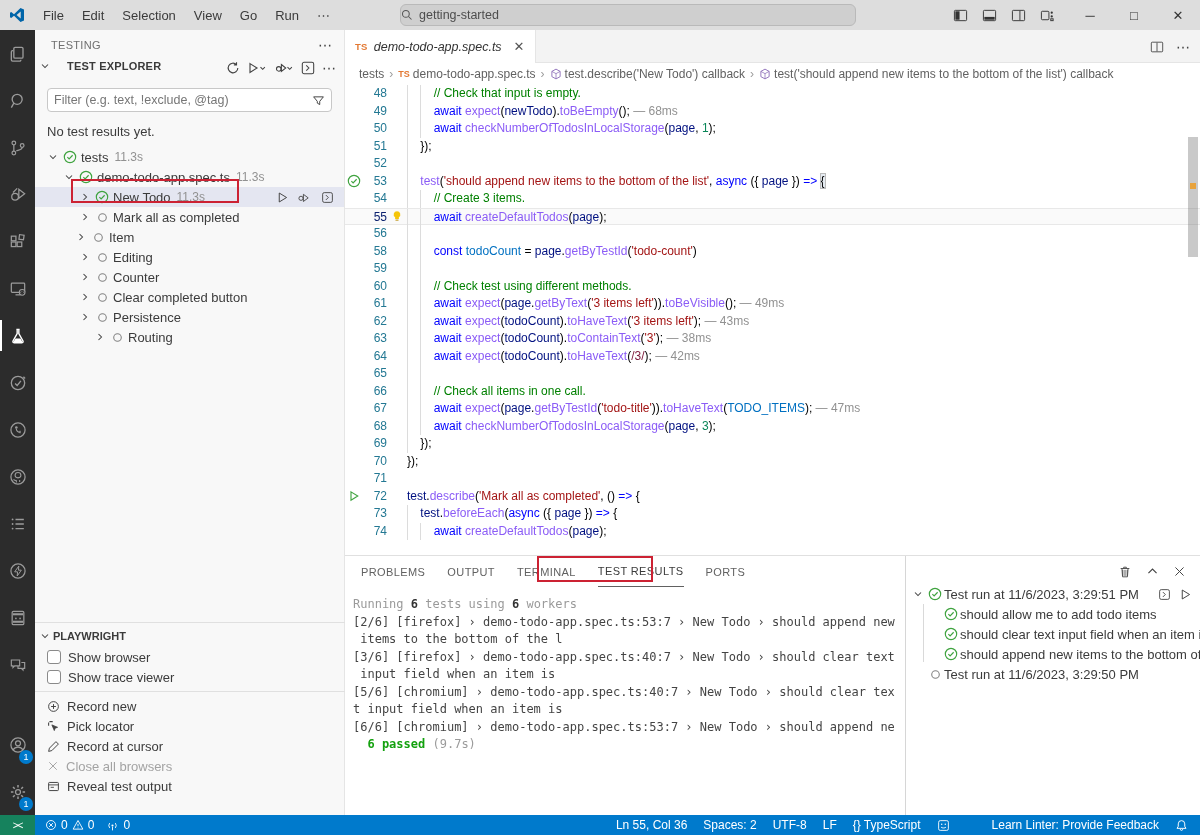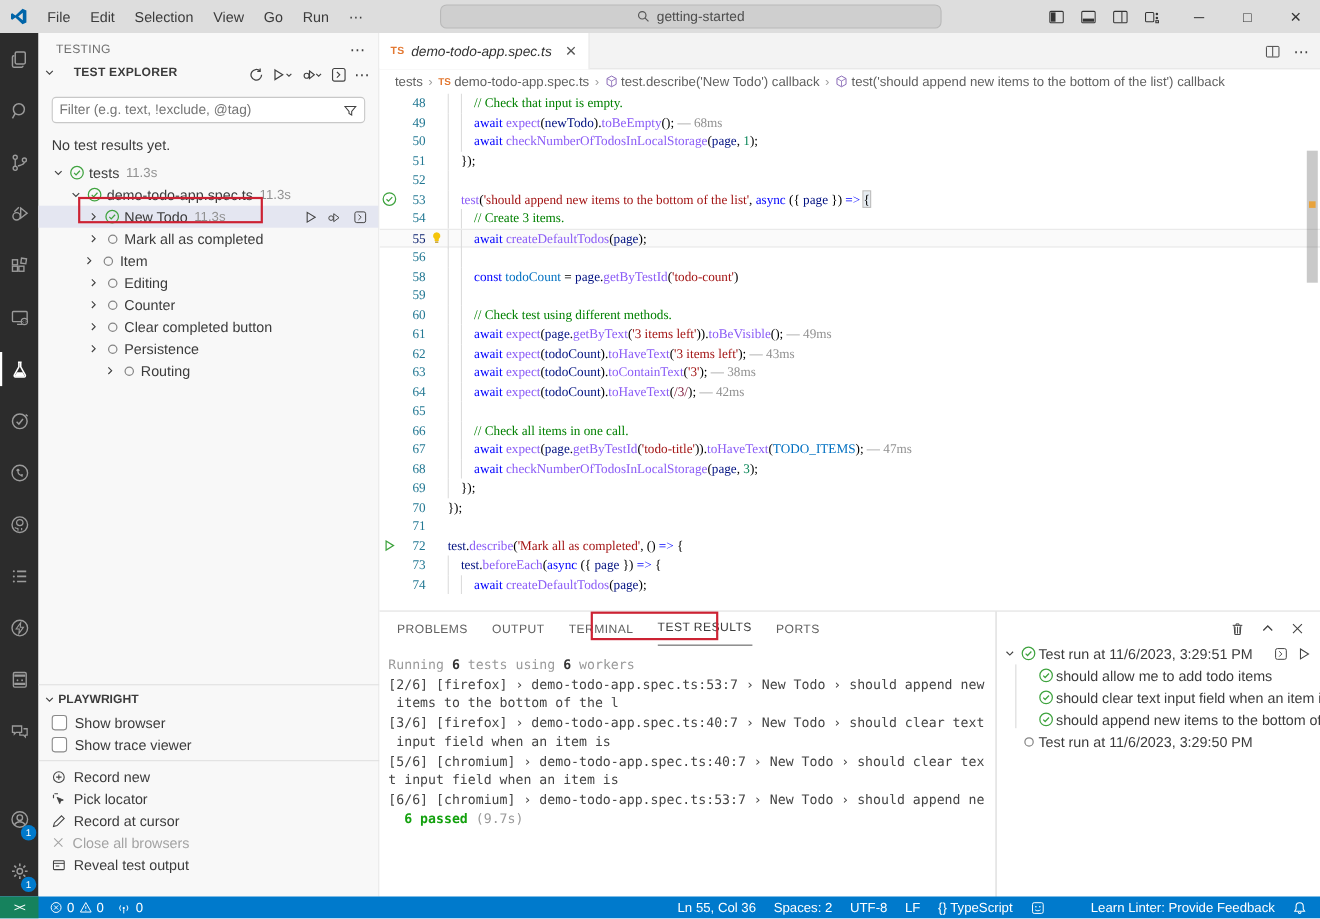--- a/index.html
+++ b/index.html
@@ -7,21 +7,21 @@
   .app { position:relative; width:1200px; height:835px; }
   .ico { display:inline-flex; align-items:center; justify-content:center; vertical-align:middle; }
   .ico svg { display:block; }
 
   
   #titlebar { position:absolute; left:0; top:0; width:1200px; height:30px; background:#dddddd; display:flex; align-items:center; font-size:13px; color:#333; }
   .vslogo { width:34px; display:flex; justify-content:center; }
   .menu-item { padding:0 9px; height:30px; display:flex; align-items:center; color:#3b3b3b; cursor:default; }
   .nav-arrows { display:flex; gap:10px; margin-left:70px; color:#444; font-size:14px; }
   .nav-arrows .dim { color:#888; }
-  #cmd-center { position:absolute; left:400px; top:4px; width:456px; height:22px; background:#cfcfcf; border:1px solid #b9b9b9; border-radius:6px; display:flex; align-items:center; justify-content:center; gap:6px; color:#4d4d4d; font-size:12.5px; }
+  #cmd-center { position:absolute; left:400px; top:4px; width:456px; height:22px; background:#cfcfcf; border:1px solid #b9b9b9; border-radius:6px; display:flex; align-items:center; gap:6px; color:#4d4d4d; font-size:12.5px; }
   .win-btns { position:absolute; right:0; top:0; height:30px; display:flex; align-items:center; }
   .layout-icons { position:absolute; right:145px; top:0; height:30px; display:flex; align-items:center; gap:14px; color:#333; }
   .win-btn { width:44px; height:30px; display:flex; align-items:center; justify-content:center; font-size:13px; color:#333; }
 
   
   #activitybar { position:absolute; left:0; top:30px; width:35px; height:785px; background:#2c2c2c; display:flex; flex-direction:column; }
   .act-item { position:relative; width:35px; height:47px; display:flex; align-items:center; justify-content:center; color:#9b9b9b; }
   .act-item.active { color:#ffffff; }
   .act-item.active::before { content:""; position:absolute; left:0; top:8px; bottom:8px; width:2px; background:#fff; }
   .act-bottom { margin-top:auto; }
@@ -58,21 +58,21 @@
   
   #editor { position:absolute; left:345px; top:30px; width:855px; height:525px; background:#fff; }
   .tabbar { height:33px; background:#f3f3f3; display:flex; border-bottom:1px solid #e5e5e5; position:relative; }
   .tab { height:33px; background:#fff; display:flex; align-items:center; padding:0 10px; gap:6px; border-right:1px solid #e5e5e5; font-size:12.5px; color:#333; }
   .tab .tabname { font-style:italic; }
   .tab .close { color:#555; margin-left:6px; font-size:13px; }
   .ts-badge { color:#e37933; font-weight:bold; font-size:9.5px; letter-spacing:.3px; }
   .tab-actions { position:absolute; right:10px; top:0; height:33px; display:flex; align-items:center; gap:12px; color:#424242; }
   .breadcrumbs { height:22px; display:flex; align-items:center; padding-left:14px; font-size:12px; color:#616161; gap:3px; white-space:nowrap; overflow:hidden; }
   .breadcrumbs .sep { color:#9d9d9d; padding:0 2px; }
-  .code-area { position:relative; height:470px; overflow:hidden; font-family:Liberation Serif, serif; font-size:12px; }
+  .code-area { position:relative; height:470px; overflow:hidden; font-family:Liberation Sans, sans-serif; font-size:12px; }
   .crow { display:flex; height:17.5px; line-height:17.5px; white-space:pre; position:relative; }
   .crow.current { background:#fafafa; border-top:1px solid #e8e8e8; border-bottom:1px solid #e8e8e8; }
   .gut-decor { width:18px; flex:0 0 18px; display:flex; align-items:center; justify-content:center; }
   .gut-num { width:24px; flex:0 0 24px; text-align:right; color:#237893; }
   .crow.current .gut-num { color:#0b216f; }
   .gut-bulb { width:20px; flex:0 0 20px; display:flex; align-items:center; justify-content:center; }
   .codetext { flex:1; color:#000; }
   .guide { display:inline-block; width:2ch; height:17.5px; border-left:1px solid #dcdcdc; vertical-align:top; }
   .tk-k{color:#0000ff} .tk-f{color:#8b5cf6} .tk-v{color:#001080} .tk-c2{color:#0070c1}
   .tk-s{color:#a31515} .tk-r{color:#811f3f} .tk-n{color:#098658} .tk-p{color:#000}

